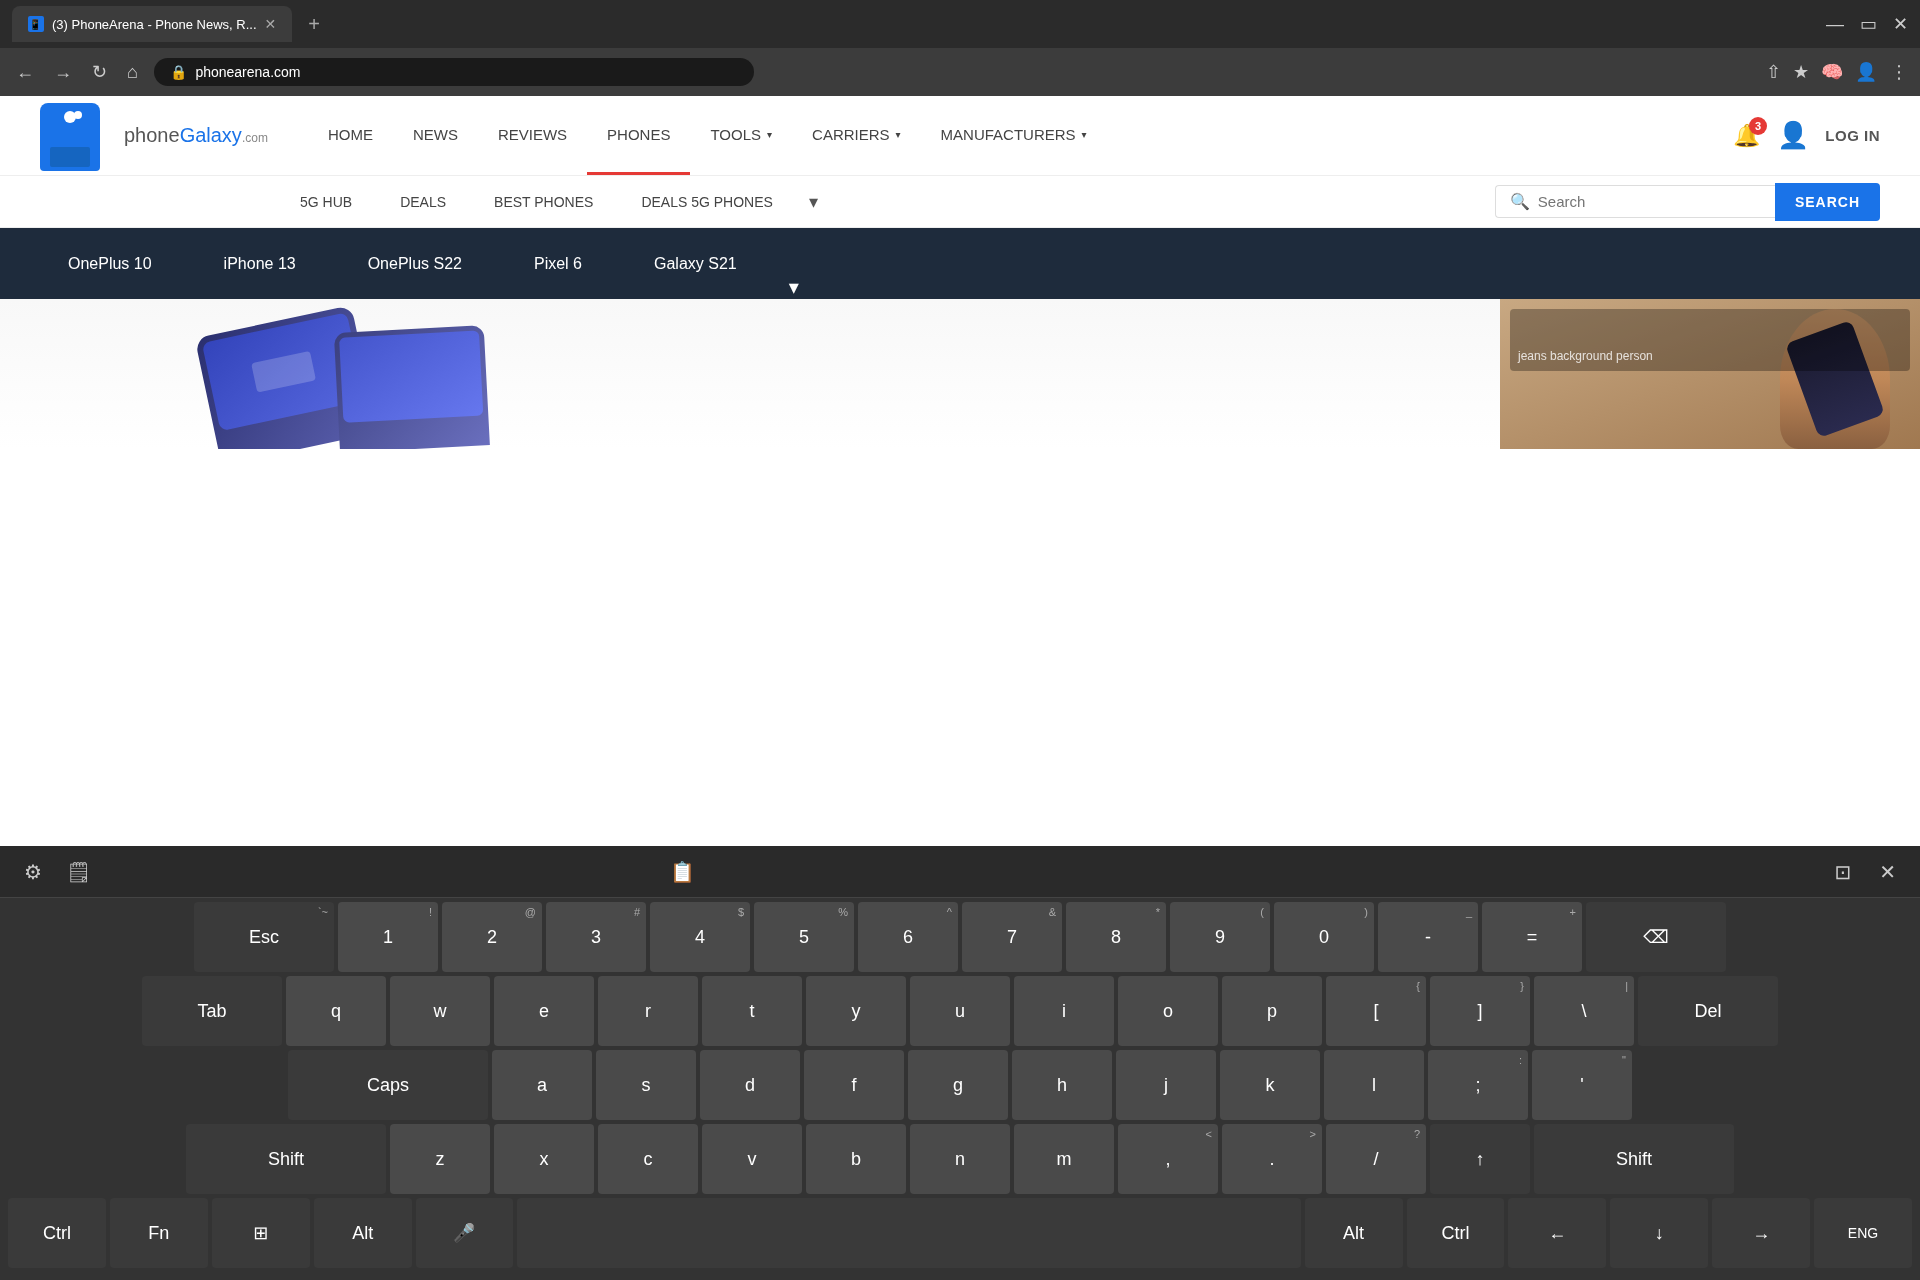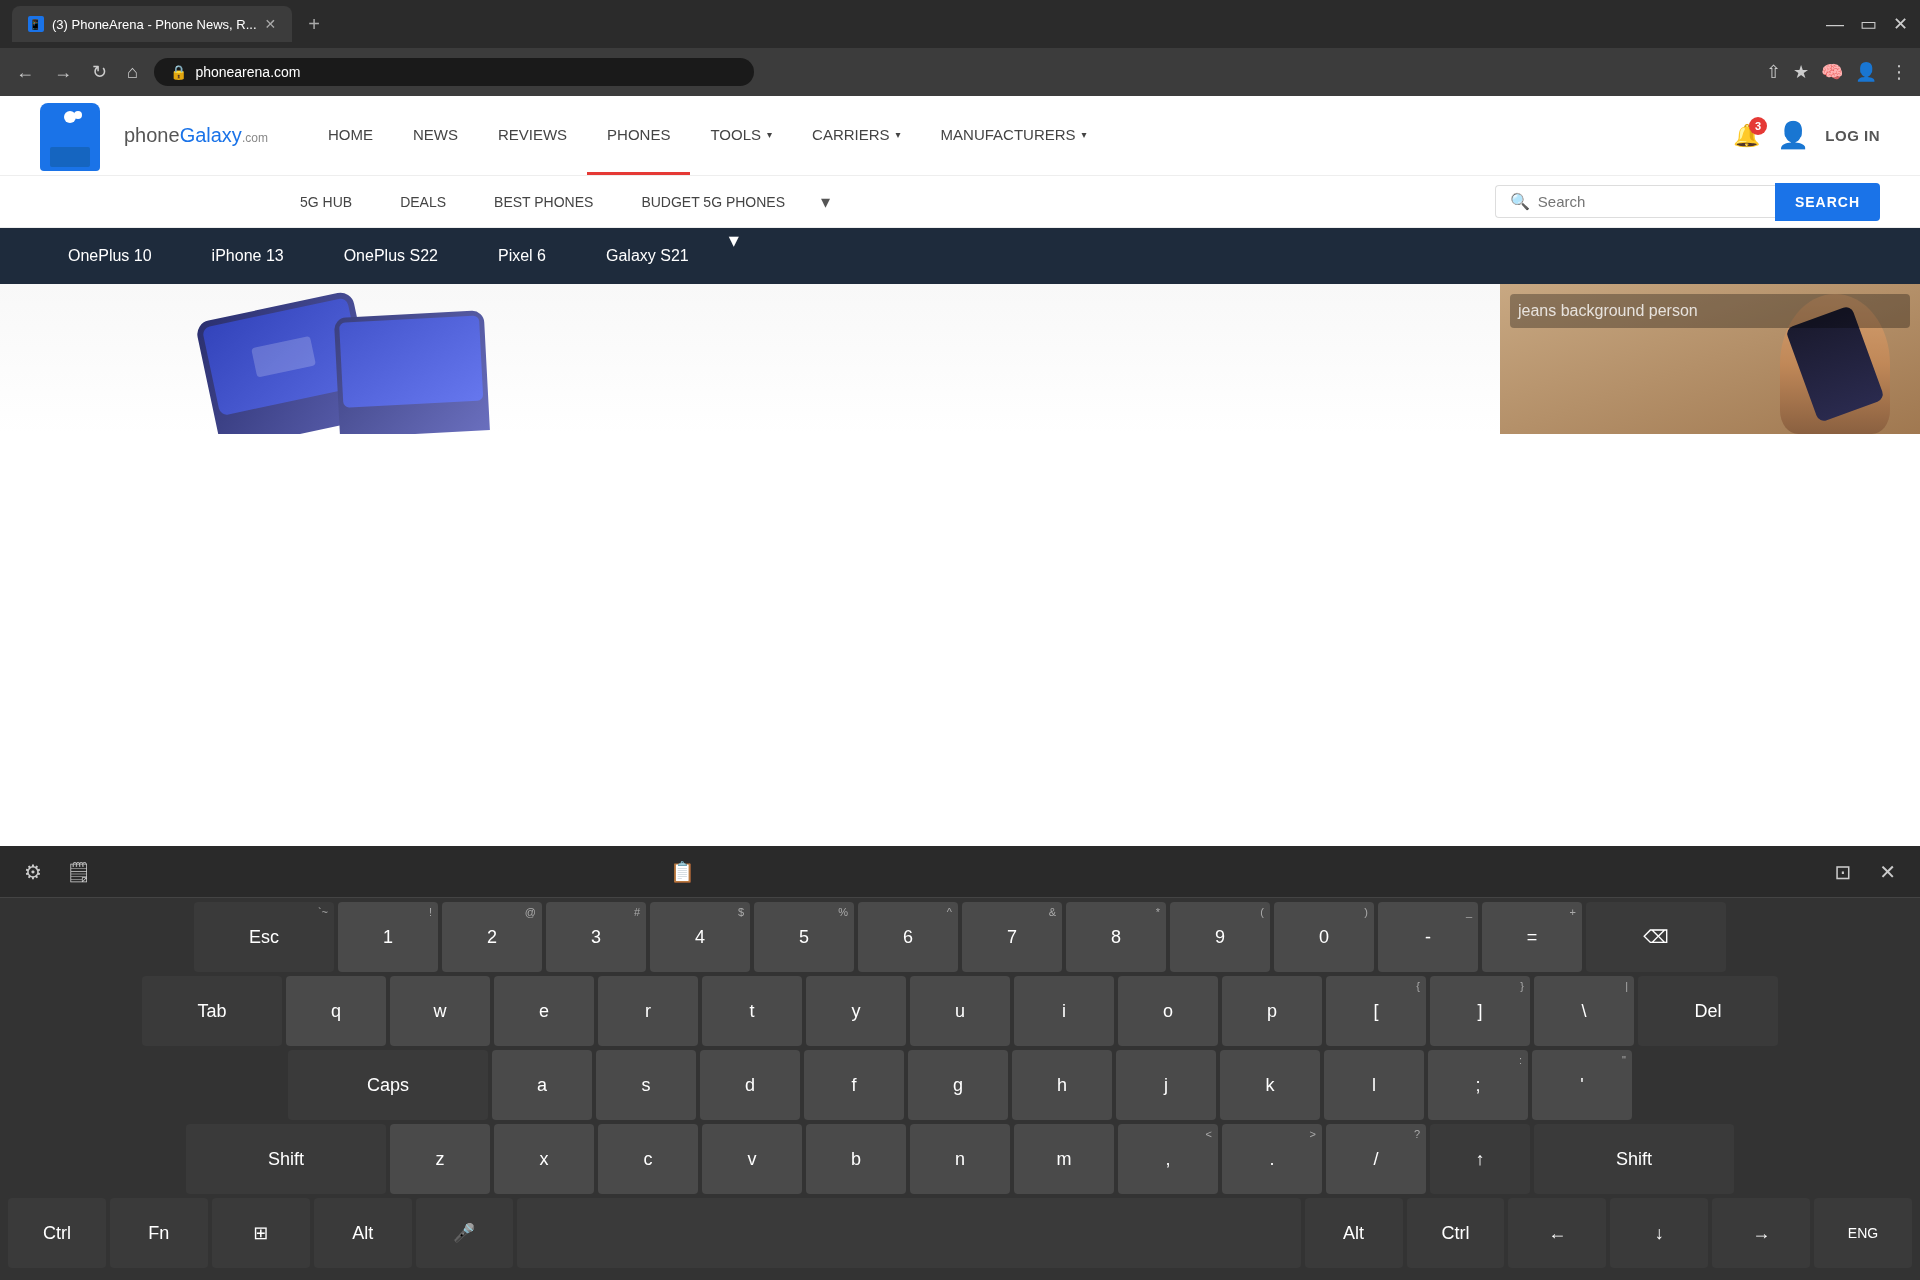--- a/index.html
+++ b/index.html
@@ -251,25 +251,25 @@
       font-size: 14px;
       font-weight: 600;
       cursor: pointer;
       letter-spacing: 1px;
       height: 38px;
     }
 
     
     .device-bar {
       background: #1e2b3c;
-      height: 56px;
-      display: flex;
-      align-items: flex-start;
+      height: 71px;
+      display: flex;
+      align-items: flex-end;
       padding: 0 40px;
-      gap: 4px;
+      gap: 16px;
     }
     .device-link {
       color: #fff;
       font-size: 16px;
       padding: 0 28px;
       cursor: pointer;
       height: 100%;
       display: flex;
       align-items: center;
       white-space: nowrap;
@@ -486,21 +486,21 @@
       </div>
       <span class="user-icon">👤</span>
       <span class="log-in-btn">LOG IN</span>
     </div>
   </div>
 
   <div class="secondary-nav">
     <a class="sec-nav-link">5G HUB</a>
     <a class="sec-nav-link">DEALS</a>
     <a class="sec-nav-link">BEST PHONES</a>
-    <a class="sec-nav-link">BUDGET 5G PHONES</a>
+    <a class="sec-nav-link">DEALS 5G PHONES</a>
     <span class="sec-nav-more">▾</span>
 
     <div class="search-area">
       <div class="search-box">
         <span class="search-icon-el">🔍</span>
         <input class="search-input-el" type="text" placeholder="Search" style="">
       </div>
       <button class="search-btn">SEARCH</button>
     </div>
   </div>
@@ -531,21 +531,21 @@
           <div style="margin:5px; height:85px; background:linear-gradient(to bottom right, #4455cc, #6677ee); border-radius:6px;"></div>
         </div>
       </div>
     </div>
     <div class="hero-right">
       <div style="width:100%; height:100%; background:linear-gradient(to bottom right, #c8a882, #a07850); position:relative; overflow:hidden;">
 
         <div style="position:absolute; bottom:0; right:30px; width:110px; height:140px; background:linear-gradient(to bottom, #d4a070 0%, #c08858 50%, #8a6040 100%); border-radius:60% 60% 20% 20%;"></div>
         <div style="position:absolute; bottom:20px; right:50px; width:70px; height:100px; background:linear-gradient(to bottom, #1a1a2e, #2a2a4e); border-radius:8px; transform:rotate(-20deg);"></div>
         <div style="position:absolute; top:10px; left:10px; right:10px; background:rgba(0,0,0,0.3); padding:8px; border-radius:4px;">
-          <div style="color:#fff; font-size:16px; opacity:0.8;">jeans background person</div>
+          <div style="color:#fff; font-size:12px; opacity:0.8;margin-top:32px;">jeans background person</div>
         </div>
       </div>
     </div>
   </div>
 
 </div>
 
 <div class="keyboard-overlay">
 
   <div class="keyboard-toolbar">

